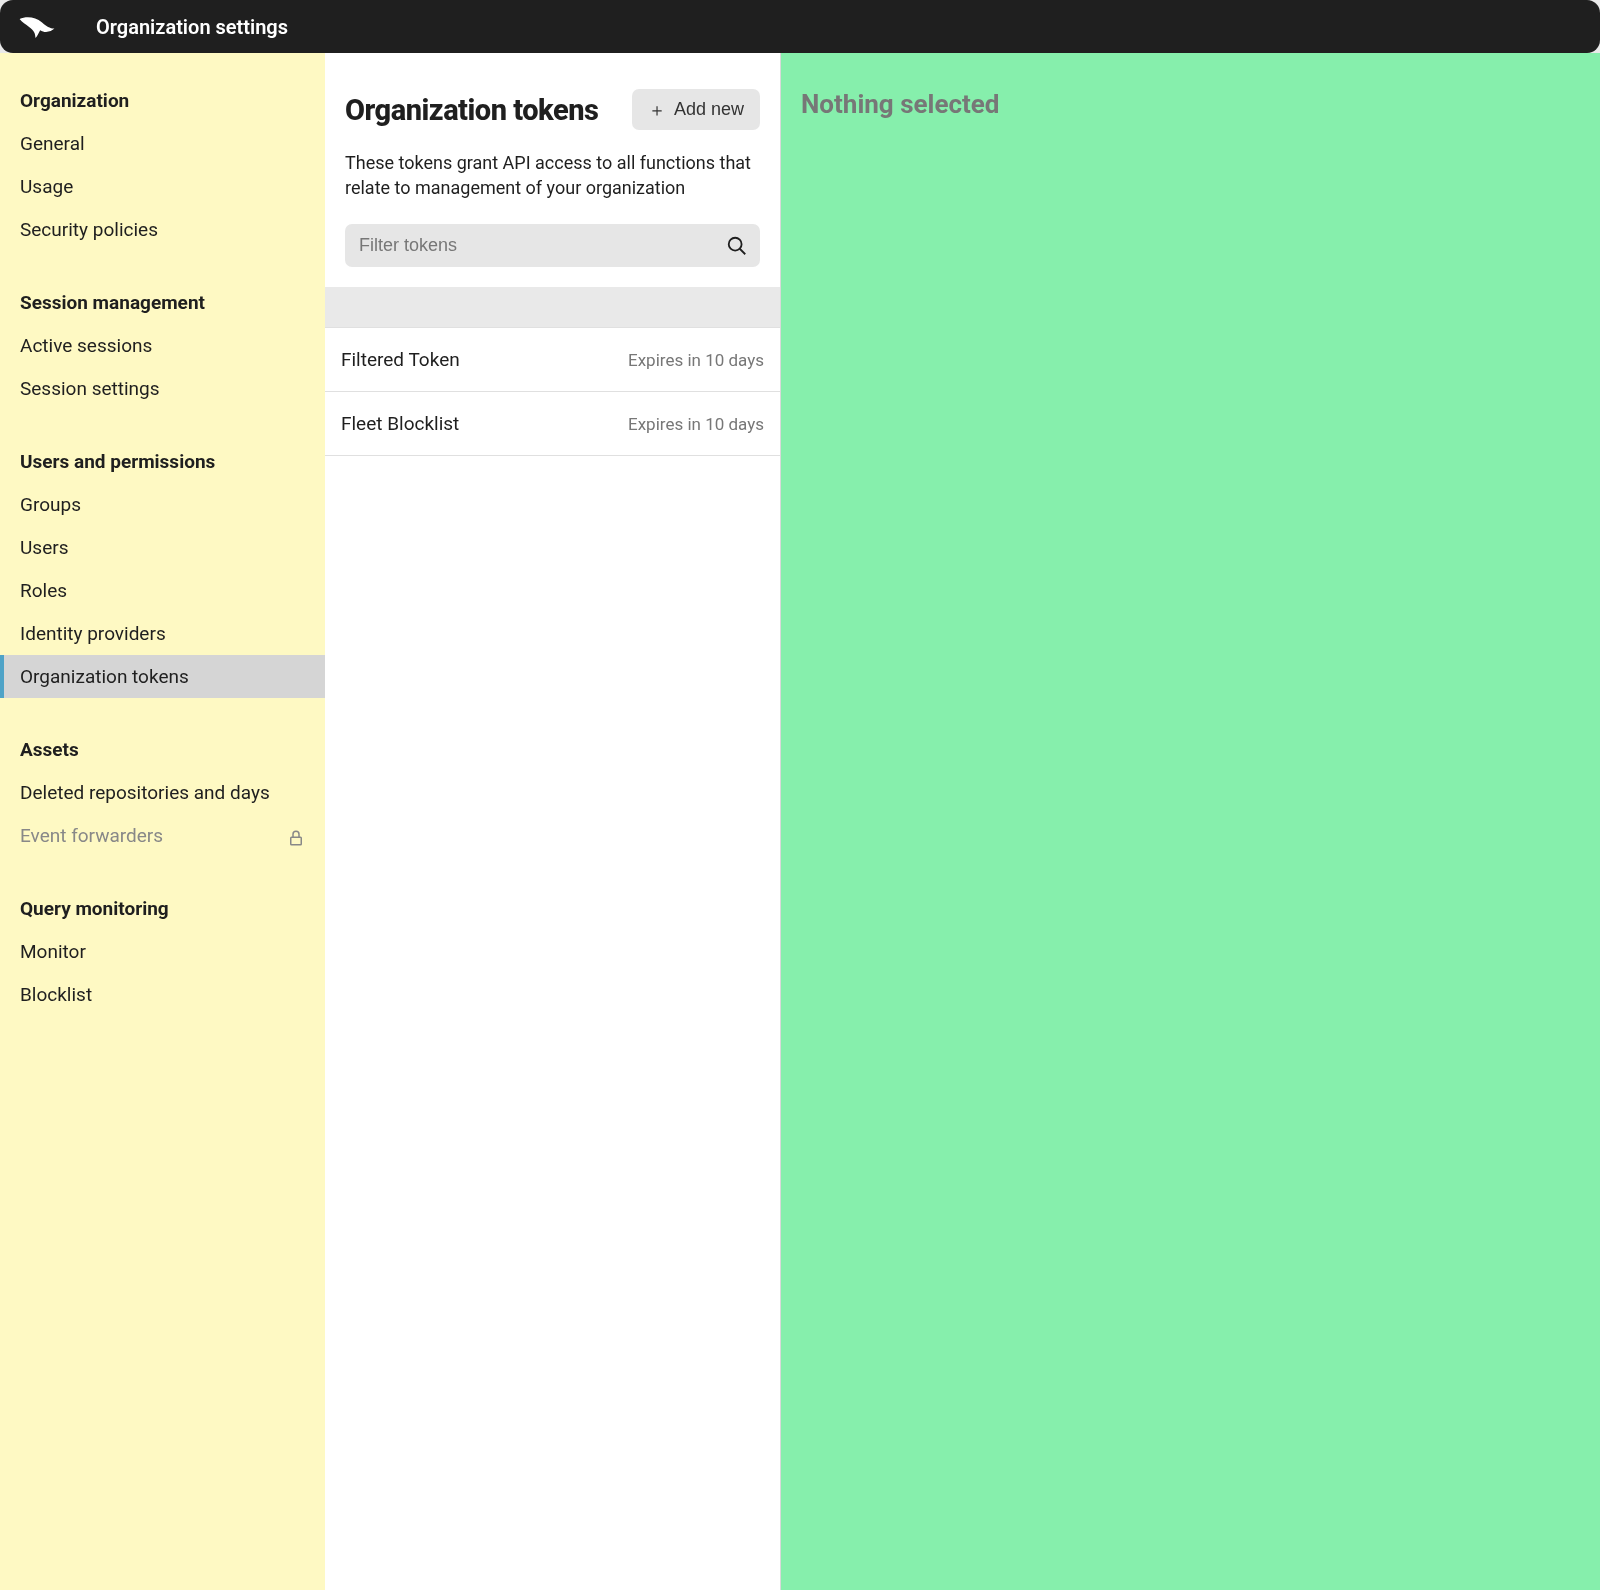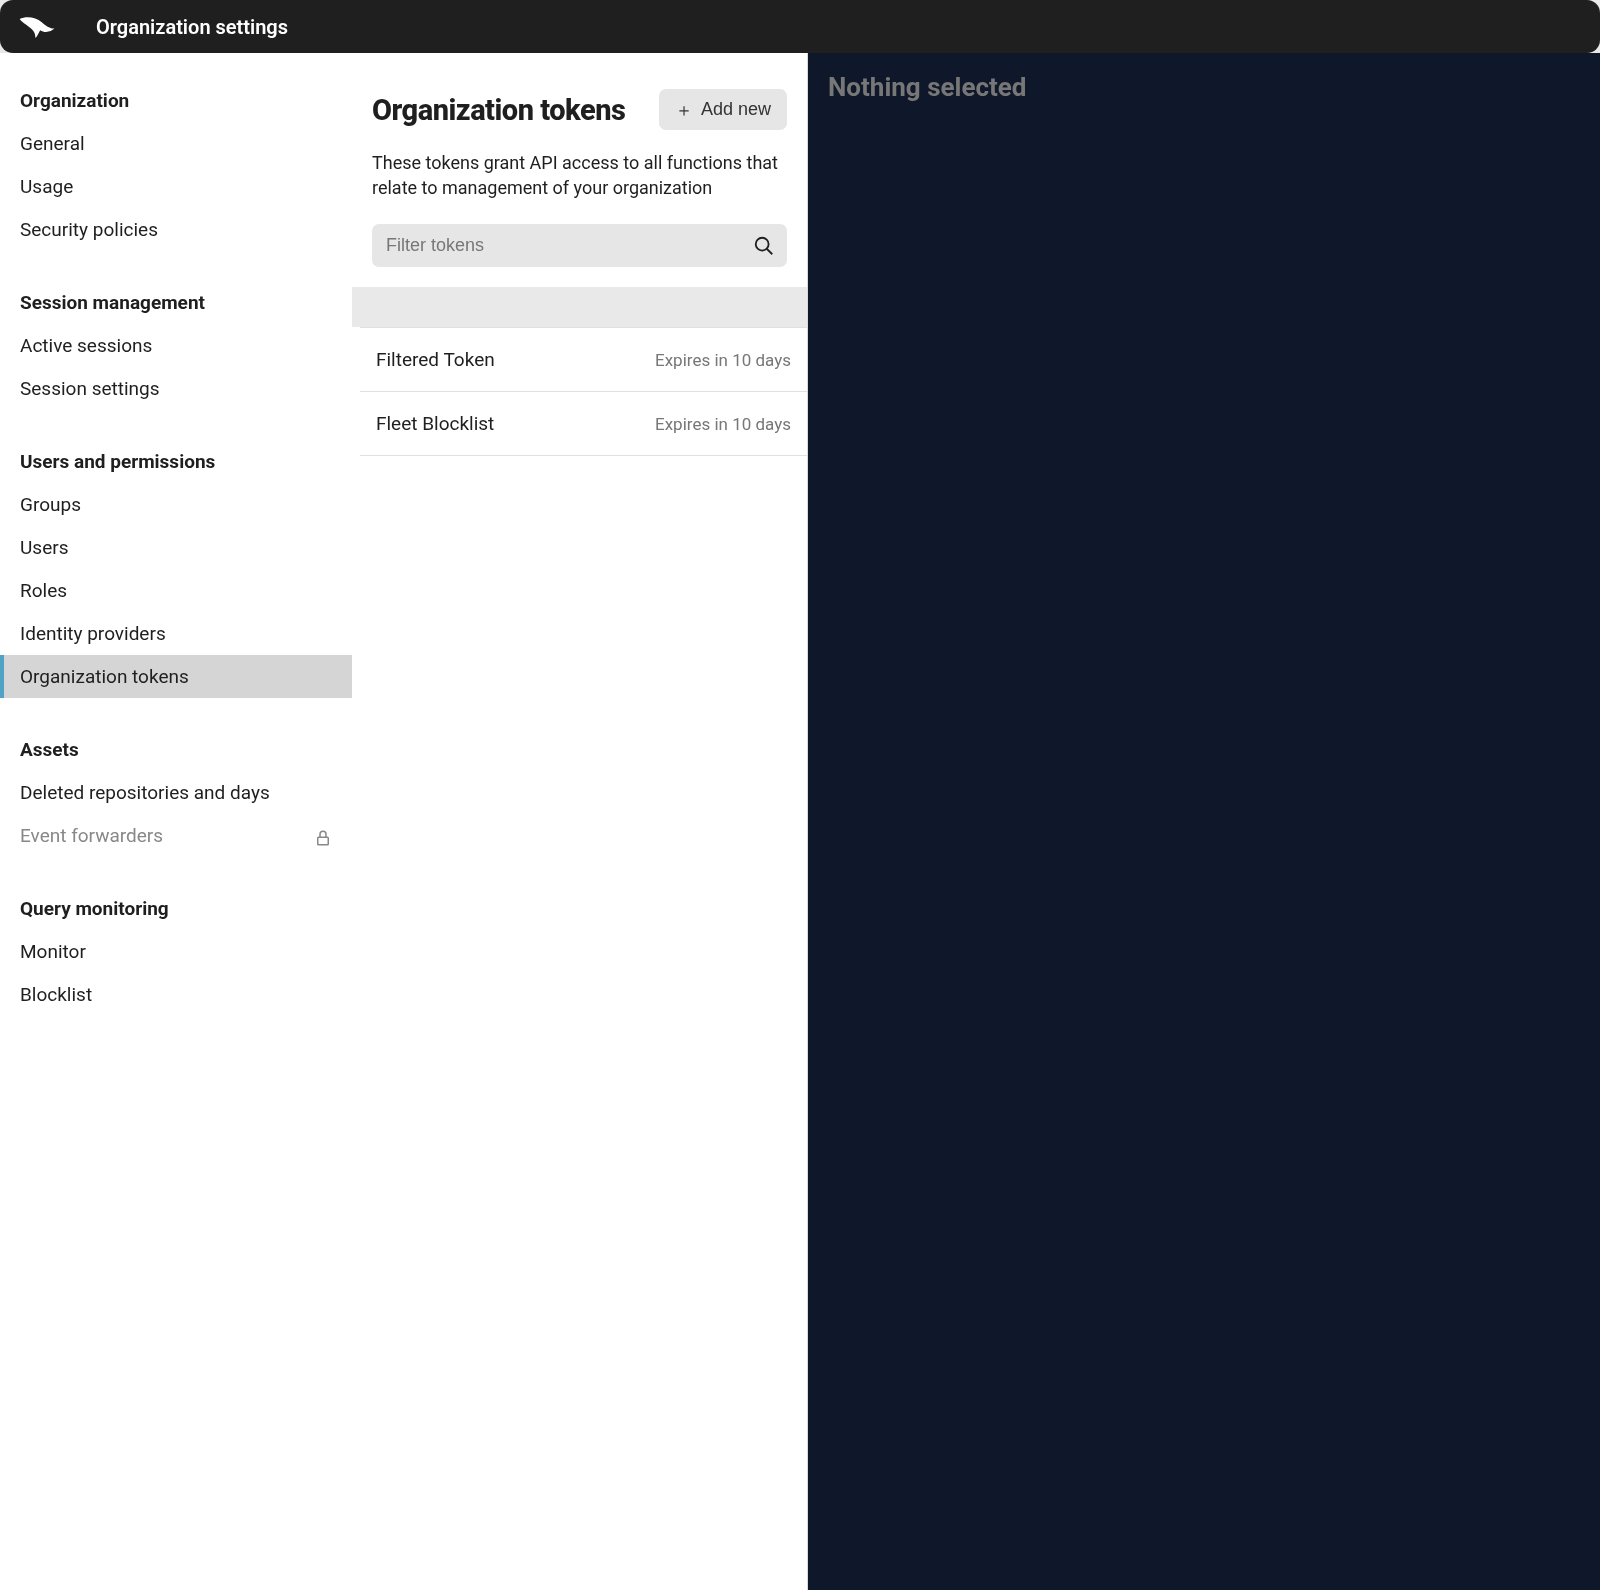--- a/index.html
+++ b/index.html
@@ -35,22 +35,22 @@
       color: #fff;
       font-size: 20px;
       font-weight: 600;
     }
     .layout {
       display: flex;
       height: calc(100vh - 53px);
       min-height: 1030px;
     }
     .sidebar {
-      width: 352px;
-      background: #ffffff;
+      width: 325px;
+      background: #fef9c3;
       padding-top: 36px;
       overflow-y: auto;
       flex-shrink: 0;
     }
     .section-header {
       padding: 10px 20px;
       font-weight: 700;
       font-size: 19px;
       color: #1f1f1f;
     }
@@ -153,44 +153,43 @@
       width: 22px;
       height: 22px;
     }
     .search-icon svg {
       stroke: #1f1f1f;
       fill: none;
       stroke-width: 2;
     }
     .token-list {
       border-top: 1px solid #e0e0e0;
-      margin-left: 8px;
     }
     .token-row {
       display: flex;
       justify-content: space-between;
       align-items: center;
       padding: 20px 16px;
       border-bottom: 1px solid #e0e0e0;
       background: #fff;
       cursor: pointer;
     }
     .token-name {
       font-size: 19px;
       color: #1f1f1f;
     }
     .token-expires {
       font-size: 17px;
       color: #777;
     }
     .right {
       flex: 1;
-      background: #0f172a;
+      background: #86efac;
       border-left: 1px solid #d9d9d9;
-      padding: 19px 20px;
+      padding: 36px 20px;
     }
     .right-title {
       font-size: 26px;
       font-weight: 700;
       color: #777;
     }
     .divider-gap {
       height: 40px;
       background: #e9e9e9;
     }

